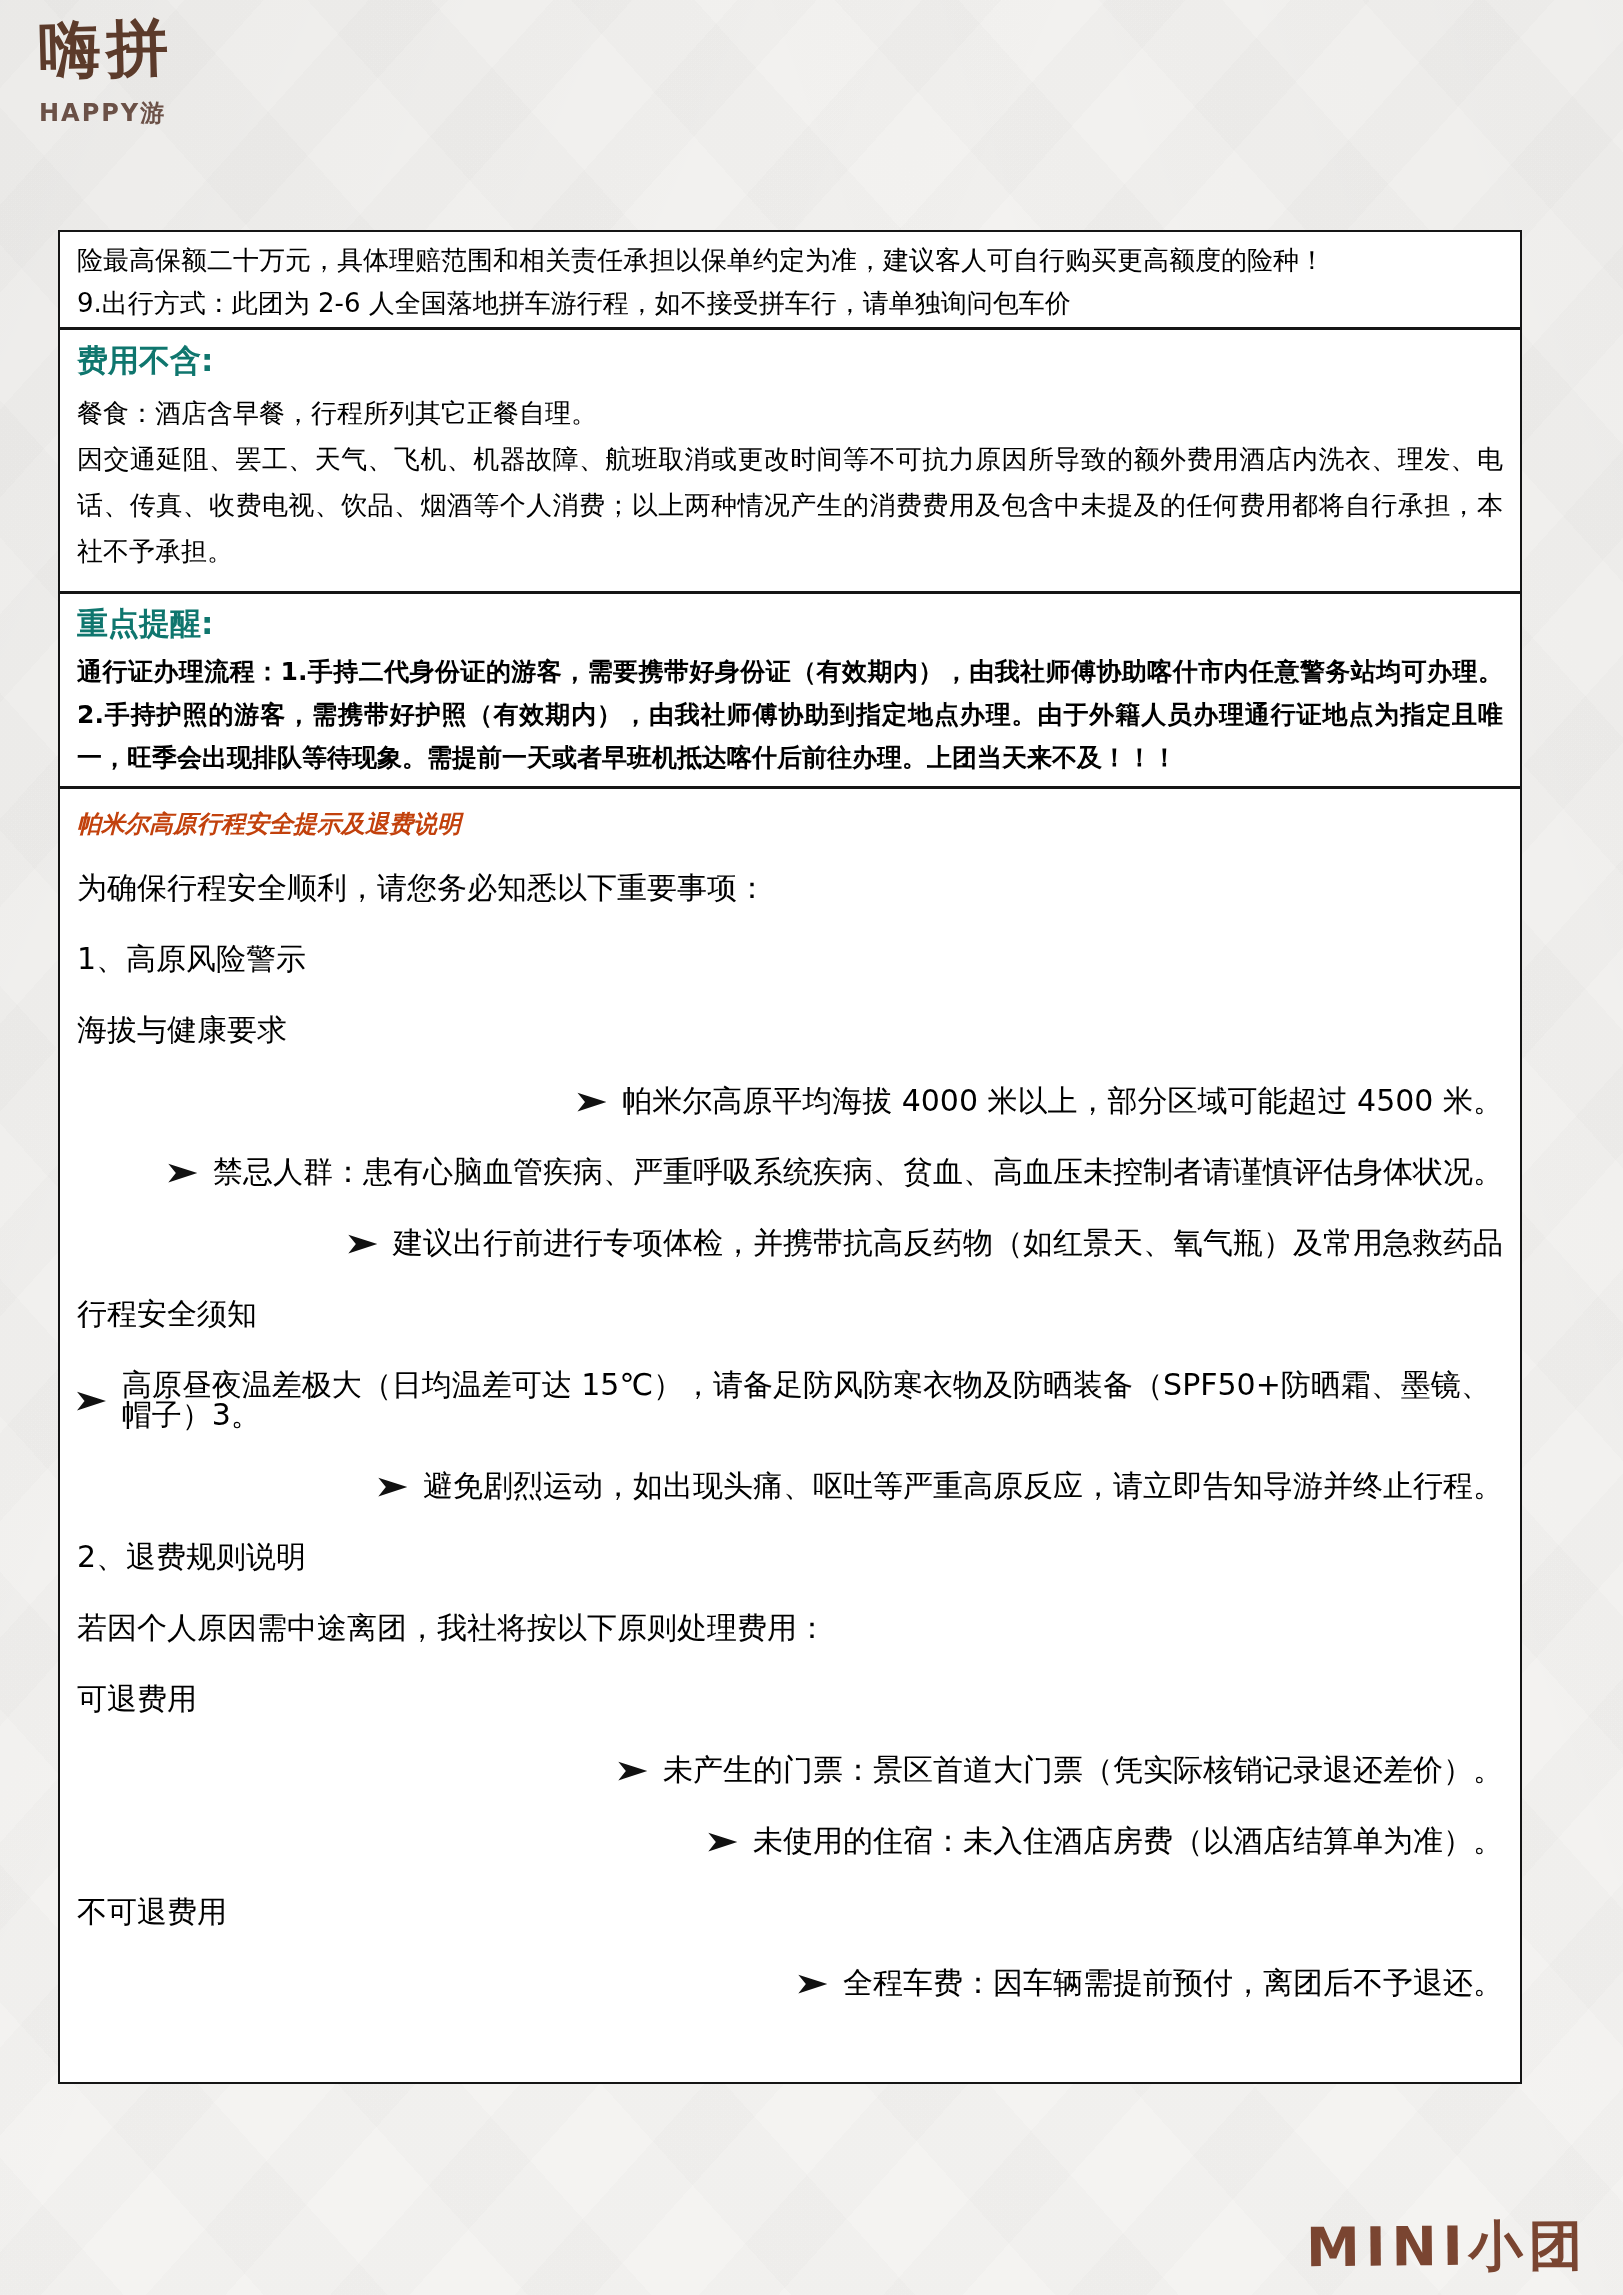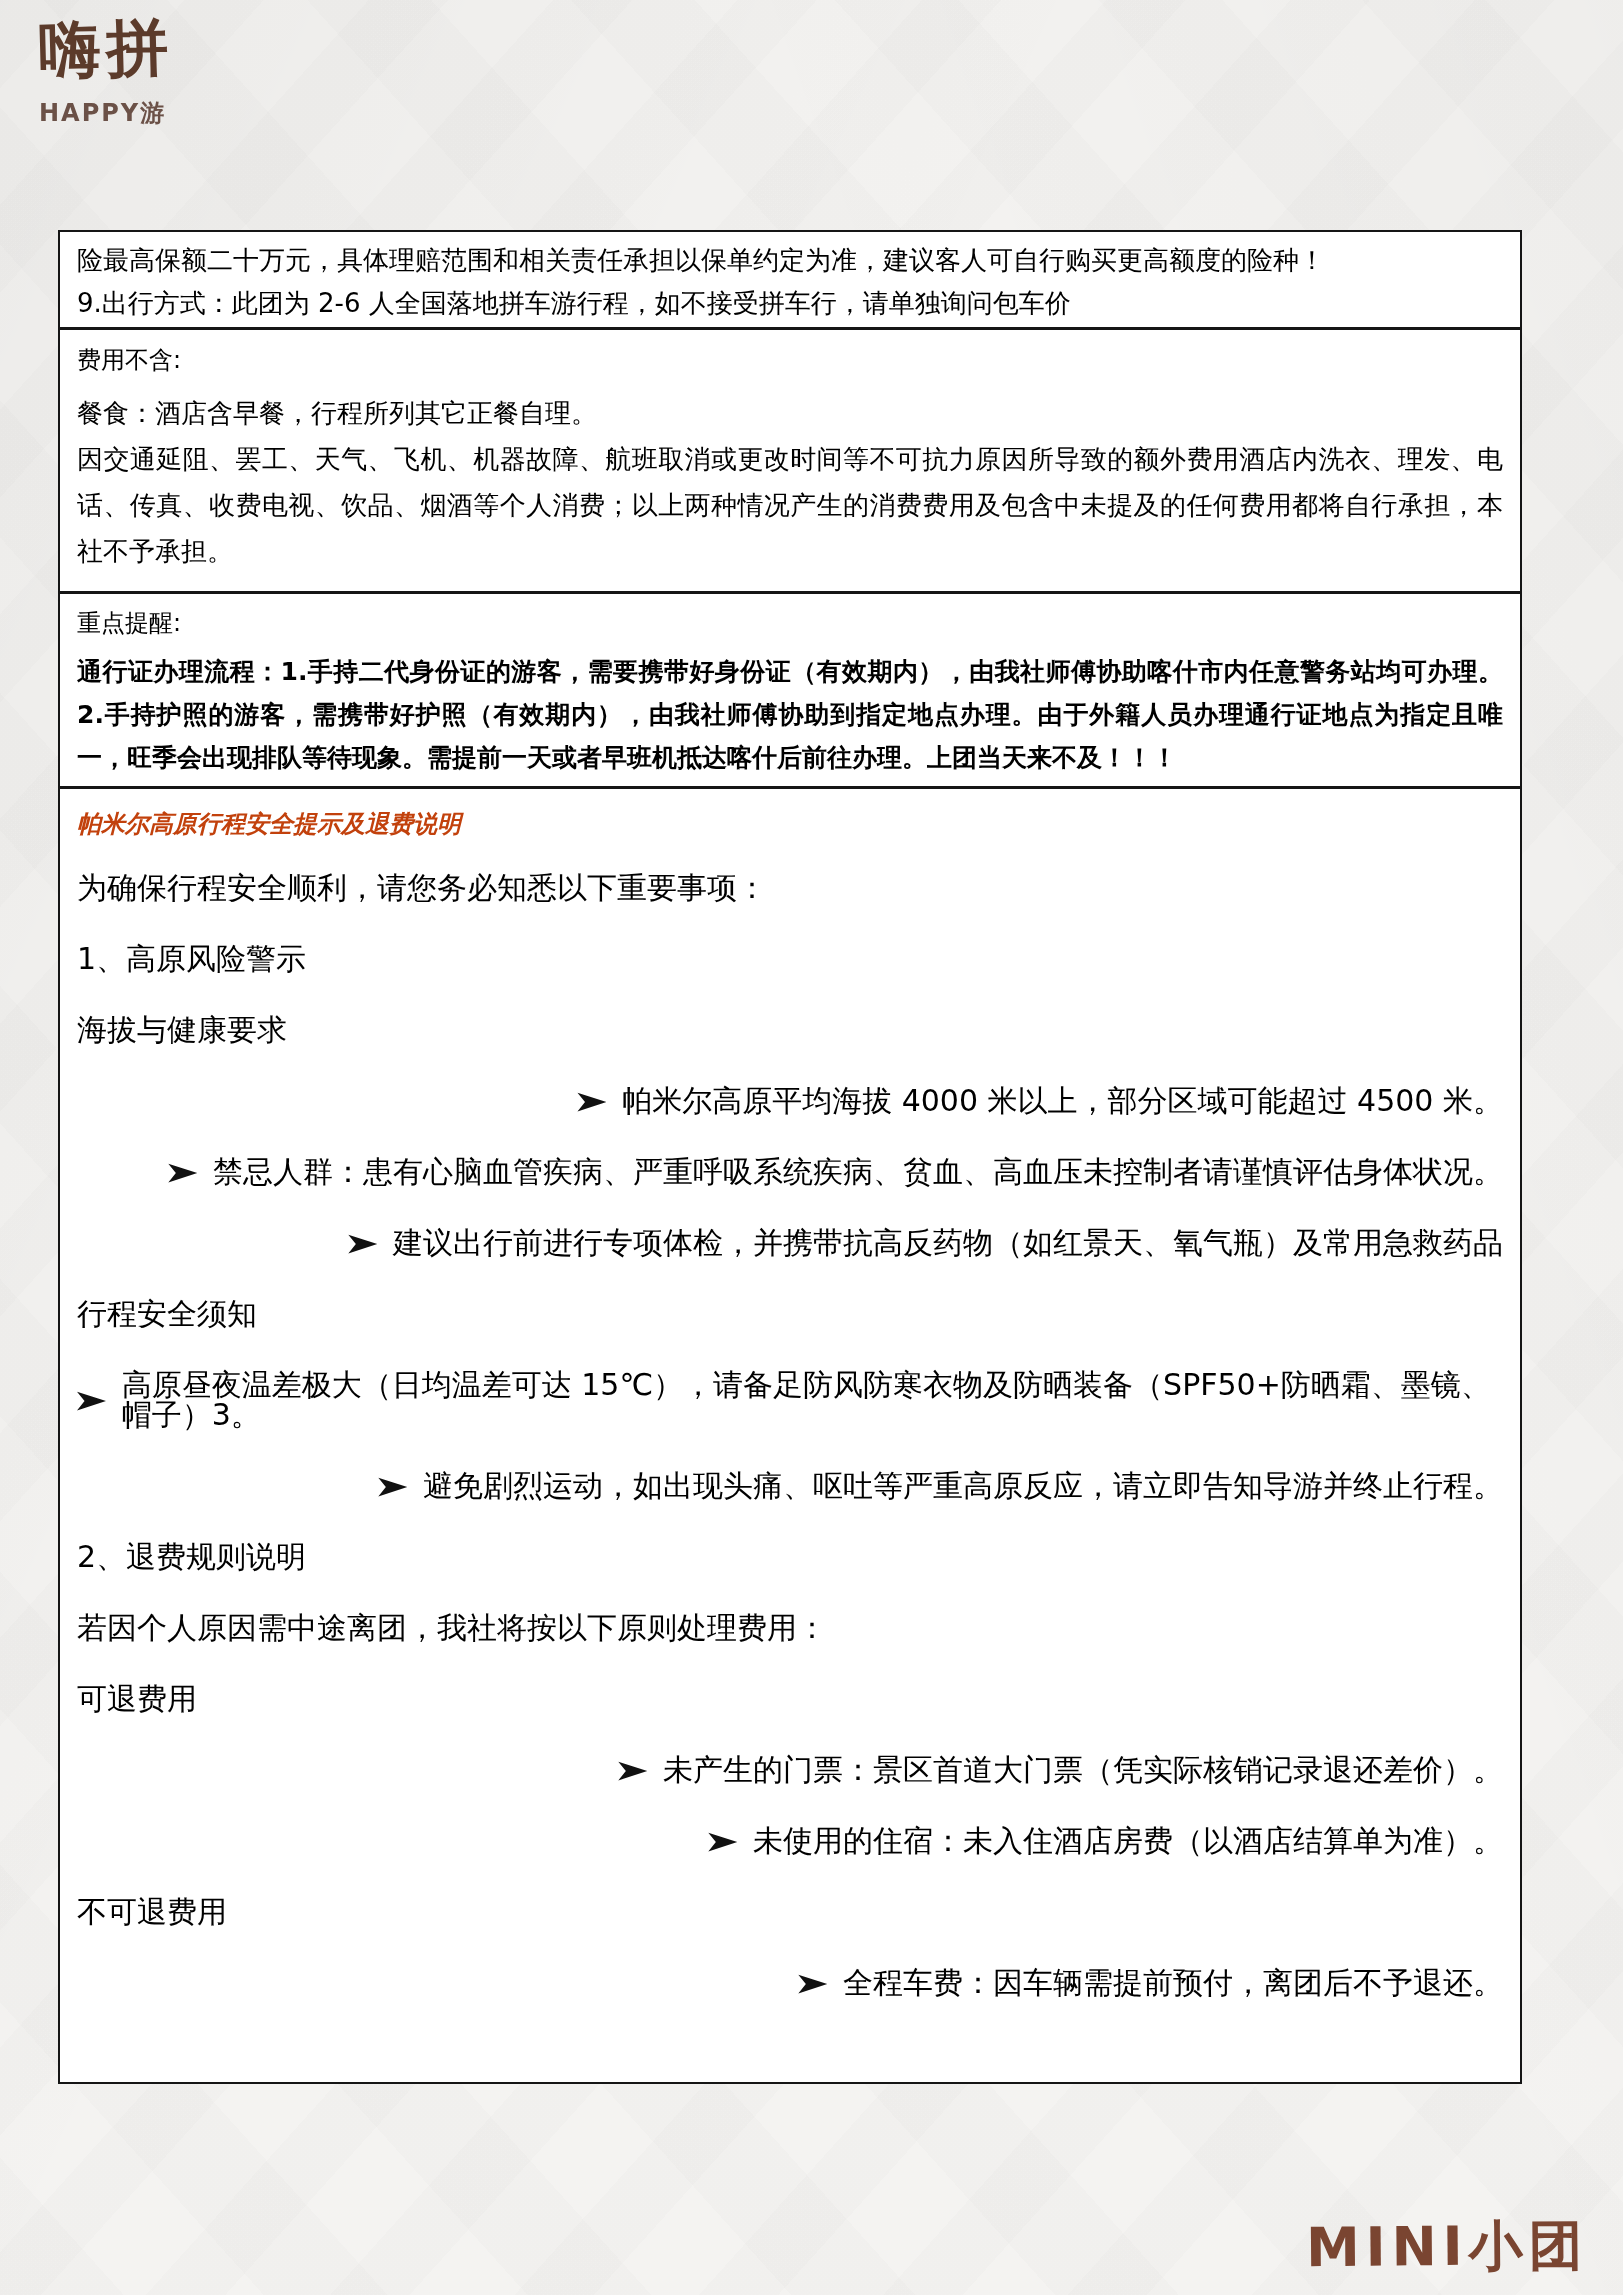--- a/index.html
+++ b/index.html
@@ -36,21 +36,21 @@
     background:#ffffff; border:2.6px solid #151515; overflow:hidden;margin-top:12px;
   }
   .sec { padding:5.2px 17px 3.9px 17px; }
   .divider { height:2.6px; background:#151515; }
 
   .body-text { font-size:26px; line-height:46px; text-align:justify; }
   .sec-intro { padding-top:6.5px; padding-bottom:2.6px; }
   .sec-intro p { font-size:26px; line-height:43px; }
 
   .h-red {
-    color:#000000; font-weight:normal; font-size:24px; line-height:41px;
+    color:#0f766e; font-weight:bold; font-size:31px; line-height:41px;
     margin:3.9px 0 9.2px 0;
   }
 
   .sec-fees { padding-top:6.5px; padding-bottom:17px; }
   .sec-fees p { margin:0; }
 
   .sec-reminder { padding-top:5.2px; padding-bottom:6.5px; }
   .sec-reminder .h-red { margin-bottom:6.5px; }
   .reminder-body { font-size:25px; font-weight:bold; line-height:43px; text-align:justify; }
 

